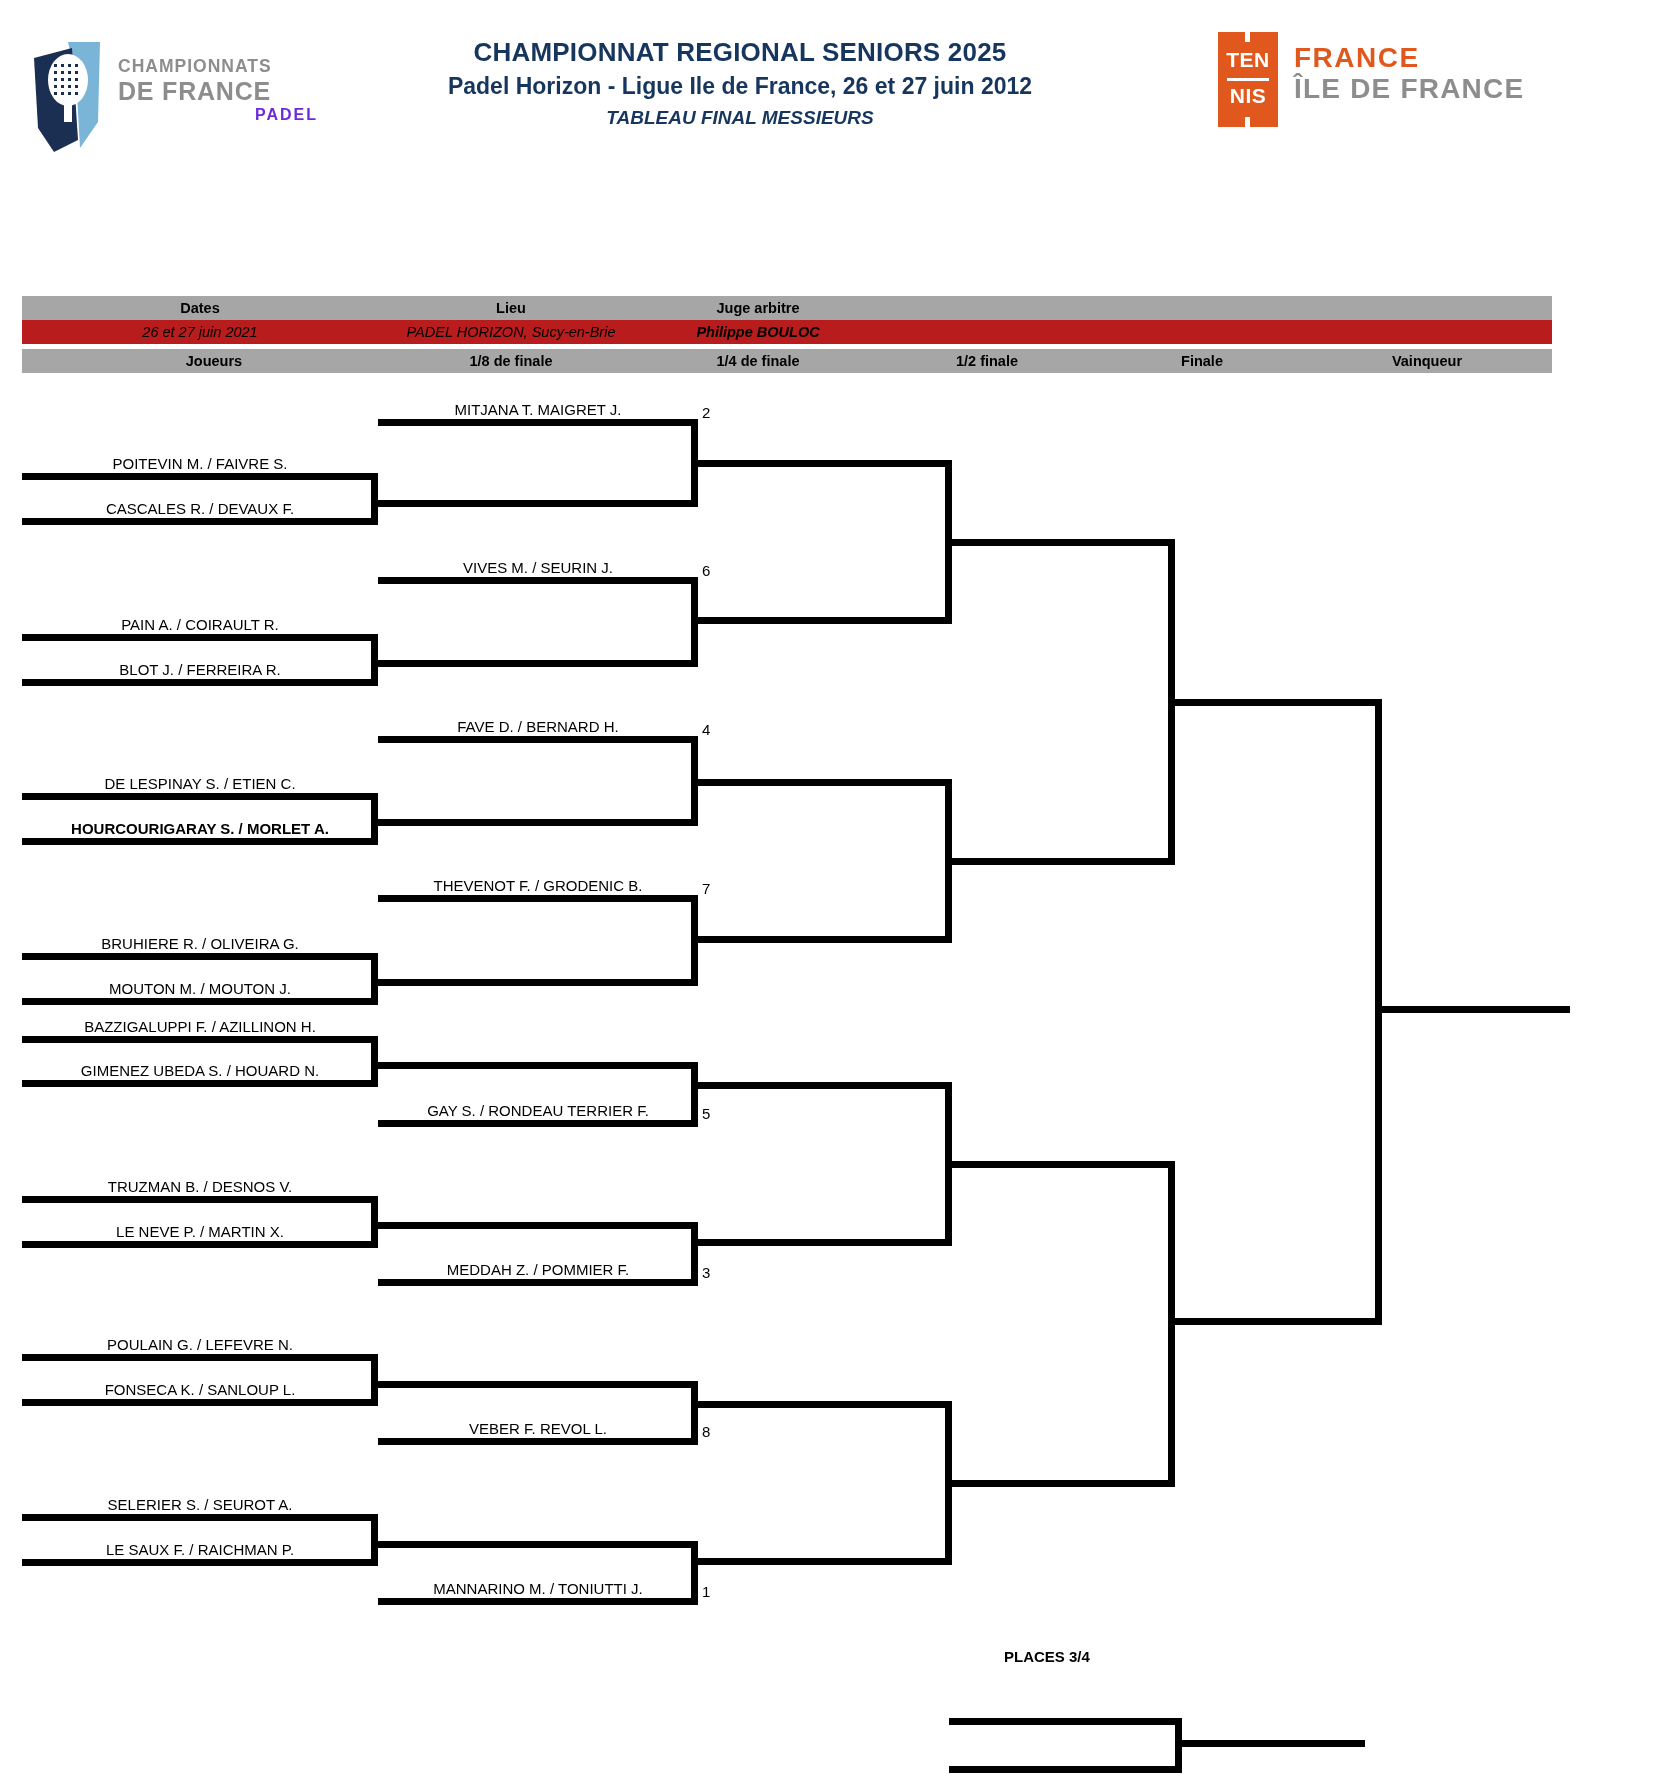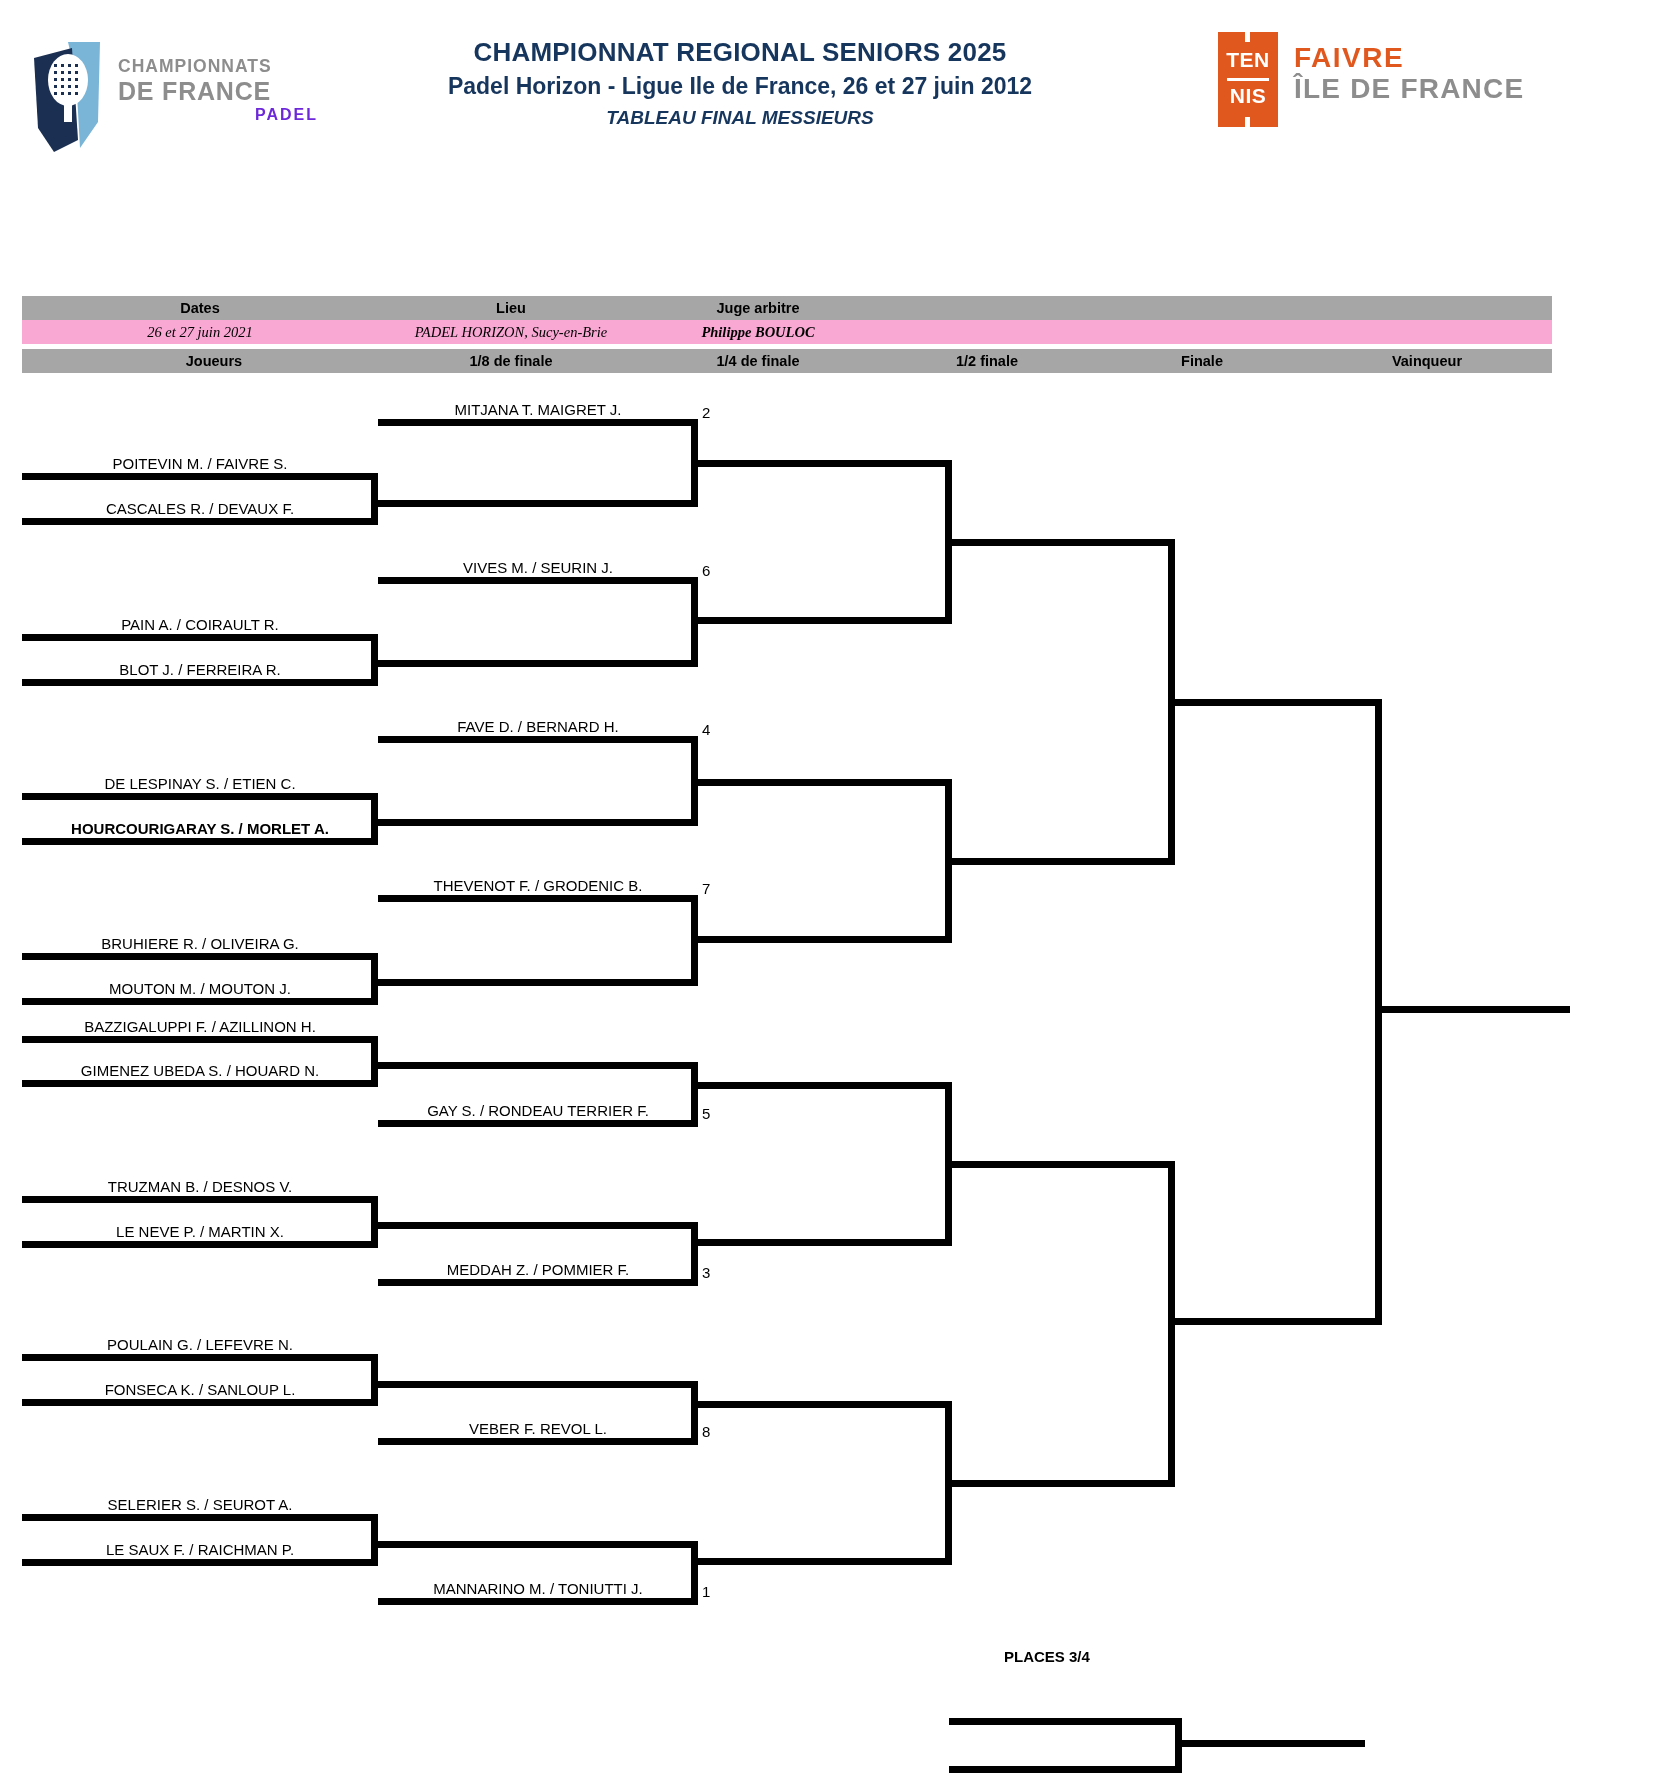--- a/index.html
+++ b/index.html
@@ -119,21 +119,21 @@
     position: absolute;
     left: 22px;
     width: 1530px;
   }
   .info-row {
     position: relative;
     height: 24px;
     width: 100%;
   }
   .info-row.shaded { background: #a6a6a6; }
-  .info-row.plain  { background: #f9a8d4; font-family: Liberation Serif, serif; }
+  .info-row.plain  { background: #b91c1c; }
   .info-cell {
     position: absolute;
     top: 0;
     height: 24px;
     line-height: 24px;
     font-size: 14.5px;
     text-align: center;
     white-space: nowrap;
   }
   .info-cell.head { font-weight: bold; }
@@ -230,21 +230,21 @@
 
     <div id="logo-ligue">
       <div class="tennis-box">
         <div class="nick" style="left:27px; top:0;"></div>
         <div class="tn a">TEN</div>
         <div class="hr"></div>
         <div class="tn b">NIS</div>
         <div class="nick" style="left:27px; top:85px;"></div>
       </div>
       <div class="ligue-text">
-        <div class="lg-l1">FAIVRE</div>
+        <div class="lg-l1">FRANCE</div>
         <div class="lg-l2">ÎLE DE FRANCE</div>
       </div>
     </div>
   </div>
 
   <div class="info-table" style="top:296px;">
 
     <div class="info-row shaded">
       <div class="info-cell head" style="left:0px;   width:356px;">Dates</div>
       <div class="info-cell head" style="left:356px; width:266px;">Lieu</div>

